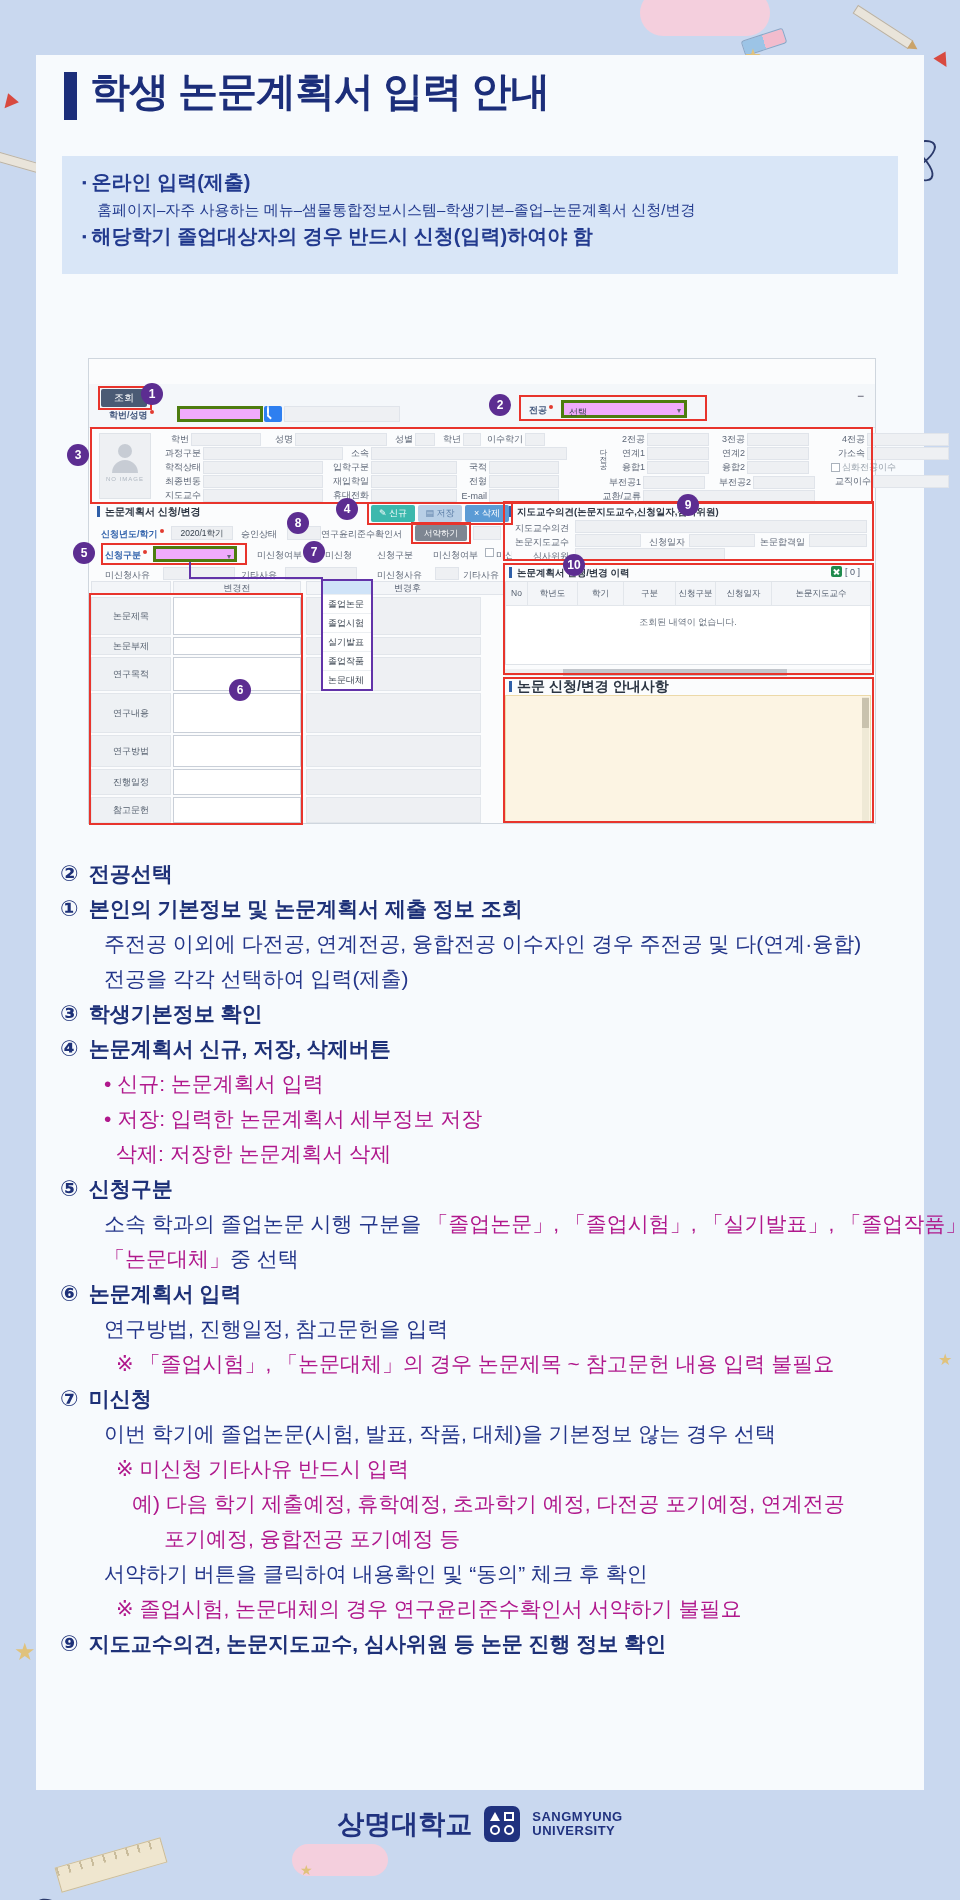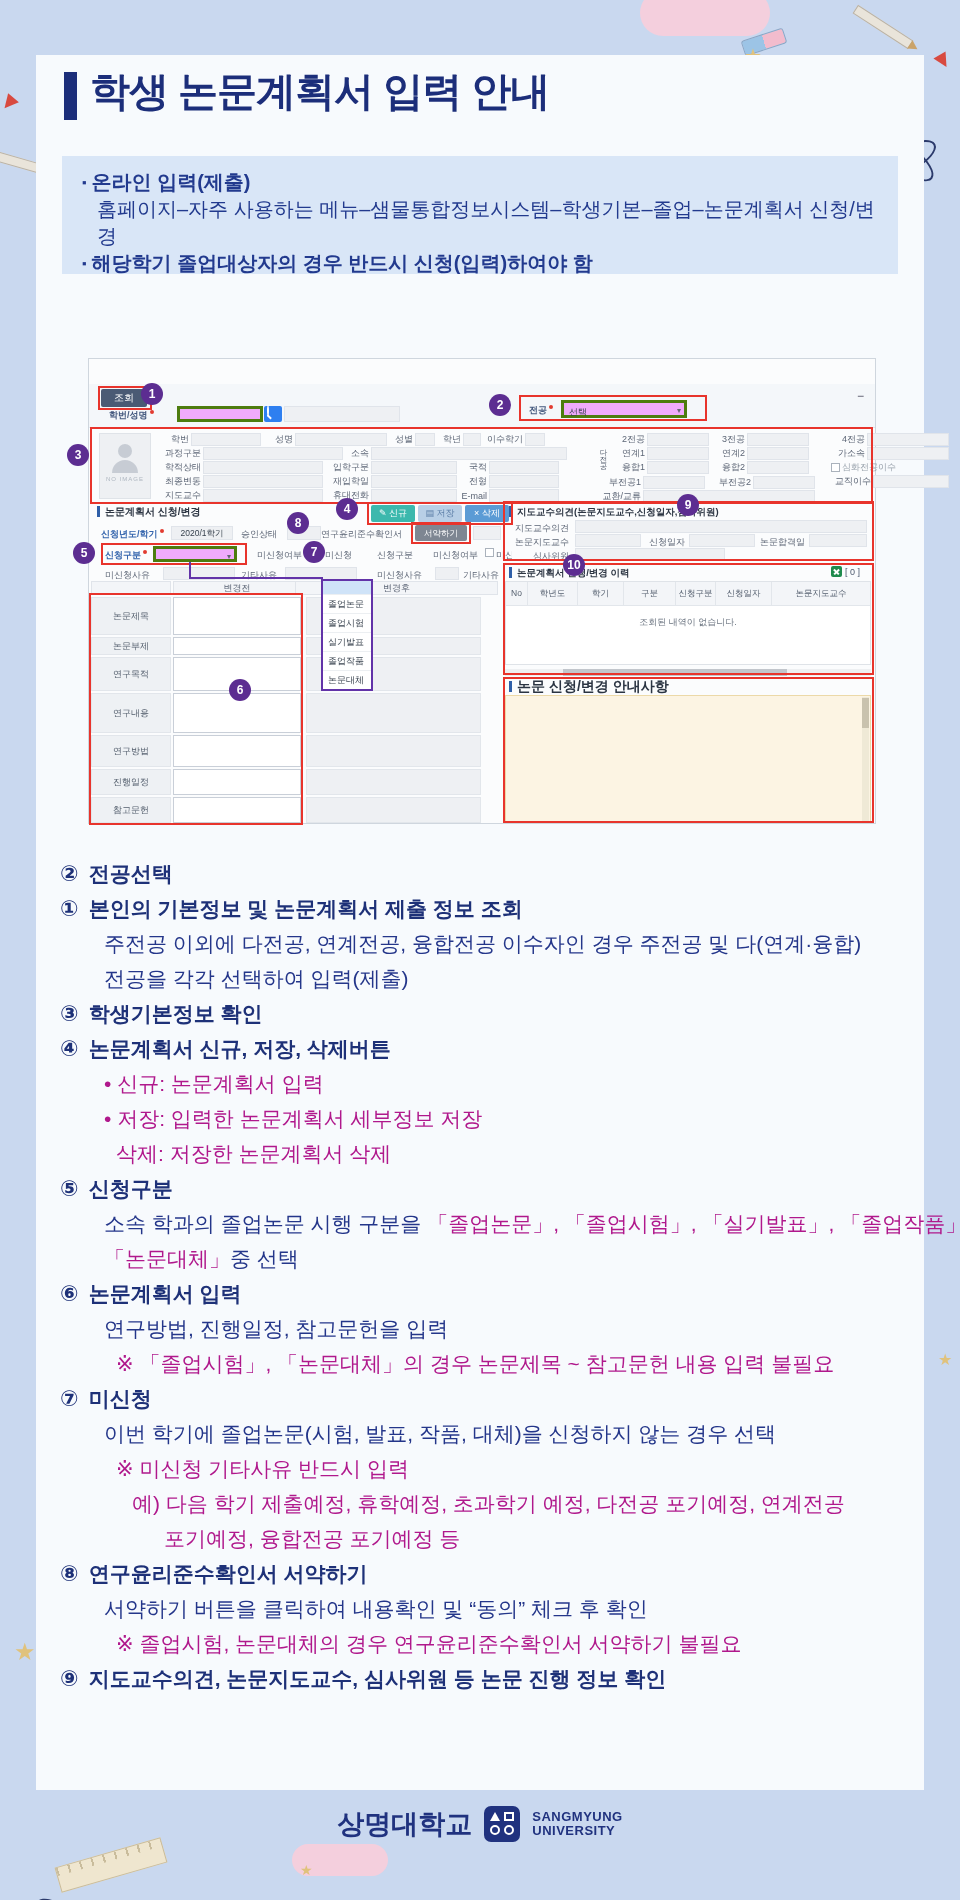--- a/index.html
+++ b/index.html
@@ -7,21 +7,21 @@
   #canvas{position:relative;width:960px;height:1900px;background:#c9d8ef;overflow:hidden}
   .abs{position:absolute}
   
   #card{position:absolute;left:36px;top:55px;width:888px;height:1735px;background:#f7fafd}
   
   #title-bar{position:absolute;left:64px;top:72px;width:13px;height:48px;background:#1c2e7a}
   #page-title{position:absolute;left:90px;top:64px;font-size:40px;font-weight:800;color:#1c2e7a;letter-spacing:-1px}
   
   #infobox{position:absolute;left:62px;top:156px;width:836px;height:118px;background:#d9e6f7;padding:13px 20px;color:#223a8e}
   .ib-title{font-size:20px;font-weight:800;line-height:27px}
-  .ib-body{font-size:20px;line-height:27px;padding-left:15px;width:800px}
+  .ib-body{font-size:15px;line-height:27px;padding-left:15px;width:800px}
   .blt{font-size:13px;vertical-align:2px;margin-right:5px}
   
   #app{position:absolute;left:88px;top:358px;width:788px;height:466px;background:#fbfcfd;border:1px solid #cfd6de;font-size:9px;color:#4d5a6e}
   #tabstrip{position:absolute;left:0;top:0;width:786px;height:24px;background:#edf1f5;border-bottom:1px solid #d8dee5}
   #tab{position:absolute;left:6px;top:3px;height:21px;background:#3e4a5c;color:#fff;padding:0 9px;font-size:10px;line-height:21px;border-radius:3px 3px 0 0}
   .chrome{position:absolute;top:4px;color:#555;font-size:13px;line-height:15px}
   .bm{position:absolute;left:728px;top:6px;width:9px;height:12px;background:#3e4a5c;clip-path:polygon(0 0,100% 0,100% 100%,50% 72%,0 100%)}
   #toolbar{position:absolute;left:0;top:25px;width:786px;height:44px;background:#f4f7fa;border-bottom:1px solid #e2e7ee}
   .btn-query{position:absolute;left:12px;top:30px;width:46px;height:18px;background:#4a5a74;color:#fff;font-size:10px;text-align:center;line-height:18px;border-radius:2px}
   .lbl{font-size:9px;color:#5c6575;text-align:right;white-space:nowrap}
@@ -298,21 +298,21 @@
     <div class="abs lbl" style="left:16px;top:210px">미신청사유</div>
     <div class="abs fld" style="left:74px;top:208px;width:72px"></div>
     <div class="abs lbl" style="left:152px;top:210px">기타사유</div>
     <div class="abs fld" style="left:196px;top:208px;width:72px"></div>
     <div class="abs lbl" style="left:288px;top:210px">미신청사유</div>
     <div class="abs fld" style="left:346px;top:208px;width:24px"></div>
     <div class="abs lbl" style="left:374px;top:210px">기타사유</div>
 
     <div class="bh" style="left:2px;top:222px;width:80px"></div>
     <div class="bh" style="left:84px;top:222px;width:128px">변경전</div>
-    <div class="bh" style="left:206px;top:222px;width:203px">변경후</div>
+    <div class="bh" style="left:217px;top:222px;width:203px">변경후</div>
 
     <div class="rbox" style="left:0px;top:234px;width:214px;height:232px"></div>
     <div class="fcell" style="left:2px;top:238px;width:80px;height:38px">논문제목</div>
     <div class="finp" style="left:84px;top:238px;width:128px;height:38px"></div>
     <div class="fro" style="left:217px;top:238px;width:175px;height:38px"></div>
     <div class="fcell" style="left:2px;top:278px;width:80px;height:18px">논문부제</div>
     <div class="finp" style="left:84px;top:278px;width:128px;height:18px"></div>
     <div class="fro" style="left:217px;top:278px;width:175px;height:18px"></div>
     <div class="fcell" style="left:2px;top:298px;width:80px;height:34px">연구목적</div>
     <div class="finp" style="left:84px;top:298px;width:128px;height:34px"></div>
@@ -404,25 +404,24 @@
       <div class="iline ind1"><span class="m">• 신규: 논문계획서 입력</span></div>
       <div class="iline ind1"><span class="m">• 저장: 입력한 논문계획서 세부정보 저장</span></div>
       <div class="iline ind2"><span class="m">삭제: 저장한 논문계획서 삭제</span></div>
       <div class="iline"><span class="inum">⑤</span><span class="nb">신청구분</span></div>
       <div class="iline ind1"><span class="n">소속 학과의 졸업논문 시행 구분을 </span><span class="m">「졸업논문」, 「졸업시험」, 「실기발표」, 「졸업작품」,</span></div>
       <div class="iline ind1"><span class="m">「논문대체」</span><span class="n">중 선택</span></div>
       <div class="iline"><span class="inum">⑥</span><span class="nb">논문계획서 입력</span></div>
       <div class="iline ind1"><span class="n">연구방법, 진행일정, 참고문헌을 입력</span></div>
       <div class="iline ind2"><span class="m">※ 「졸업시험」, 「논문대체」의 경우 논문제목 ~ 참고문헌 내용 입력 불필요</span></div>
       <div class="iline"><span class="inum">⑦</span><span class="nb">미신청</span></div>
-      <div class="iline ind1"><span class="n">이번 학기에 졸업논문(시험, 발표, 작품, 대체)을 신청하지 않는 경우 선택</span></div>
+      <div class="iline ind1"><span class="n">이번 학기에 졸업논문(시험, 발표, 작품, 대체)을 기본정보 않는 경우 선택</span></div>
       <div class="iline ind2"><span class="m">※ 미신청 기타사유 반드시 입력</span></div>
       <div class="iline ind3"><span class="m">예) 다음 학기 제출예정, 휴학예정, 초과학기 예정, 다전공 포기예정, 연계전공</span></div>
       <div class="iline ind4"><span class="m">포기예정, 융합전공 포기예정 등</span></div>
-      <div class="iline"><span class="inum">⑧</span><span class="nb">연구윤리준수확인서 서약하기</span></div>
       <div class="iline ind1"><span class="n">서약하기 버튼을 클릭하여 내용확인 및 “동의” 체크 후 확인</span></div>
       <div class="iline ind2"><span class="m">※ 졸업시험, 논문대체의 경우 연구윤리준수확인서 서약하기 불필요</span></div>
       <div class="iline"><span class="inum">⑨</span><span class="nb">지도교수의견, 논문지도교수, 심사위원 등 논문 진행 정보 확인</span></div>
     </div>
 
   <div id="footer">
     <div id="f-kname">상명대학교</div>
     <div id="f-logo">
       <span class="lgA"></span>
       <span class="lgB"></span>

